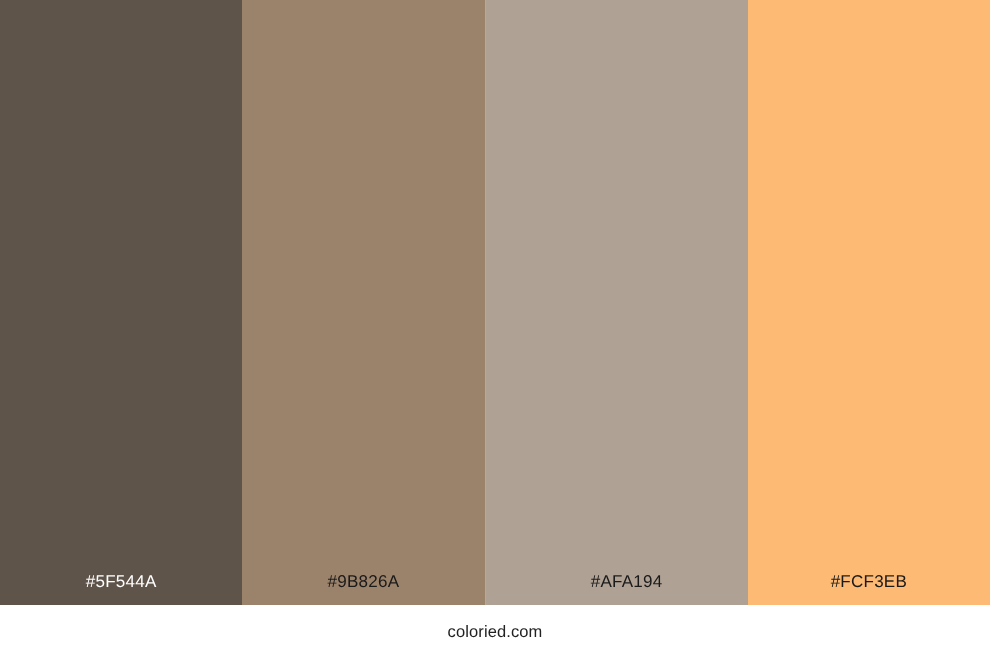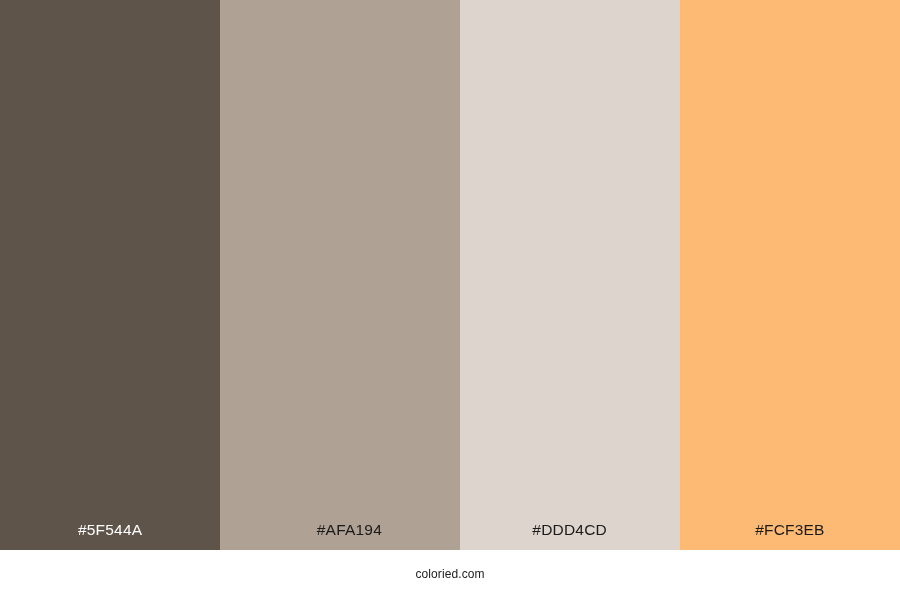--- a/index.html
+++ b/index.html
@@ -62,47 +62,47 @@
   #footer-bar {
     width: 900px;
     height: 50px;
     background: #ffffff;
     display: flex;
     align-items: center;
     justify-content: center;
   }
 
   #footer-credit {
-    font-size: 12px;
+    font-size: 15px;
     font-family: "Liberation Sans", sans-serif;
     color: #222222;
     line-height: 1;
     letter-spacing: 0.1px;
     padding-bottom: 2px;
   }
 </style>
 </head>
 <body>
 
 <div id="palette-page">
 
   <div id="swatch-strip">
 
     <div class="swatch" style="background-color: rgb(95, 84, 74);">
       <span class="swatch-label label-light">#5F544A</span>
     </div>
 
+    <div class="swatch" style="background-color: rgb(155, 130, 106);">
+      <span class="swatch-label label-dark">#9B826A</span>
+    </div>
 
     <div class="swatch" style="background-color: rgb(175, 161, 148); padding-left: 19px;">
       <span class="swatch-label label-dark">#AFA194</span>
     </div>
 
-    <div class="swatch" style="background-color: rgb(221, 212, 205);">
-      <span class="swatch-label label-dark">#DDD4CD</span>
-    </div>
 
     <div class="swatch" style="background-color: #fdba74;">
       <span class="swatch-label label-dark">#FCF3EB</span>
     </div>
 
   </div>
 
   <div id="footer-bar">
     <span id="footer-credit">coloried.com</span>
   </div>

